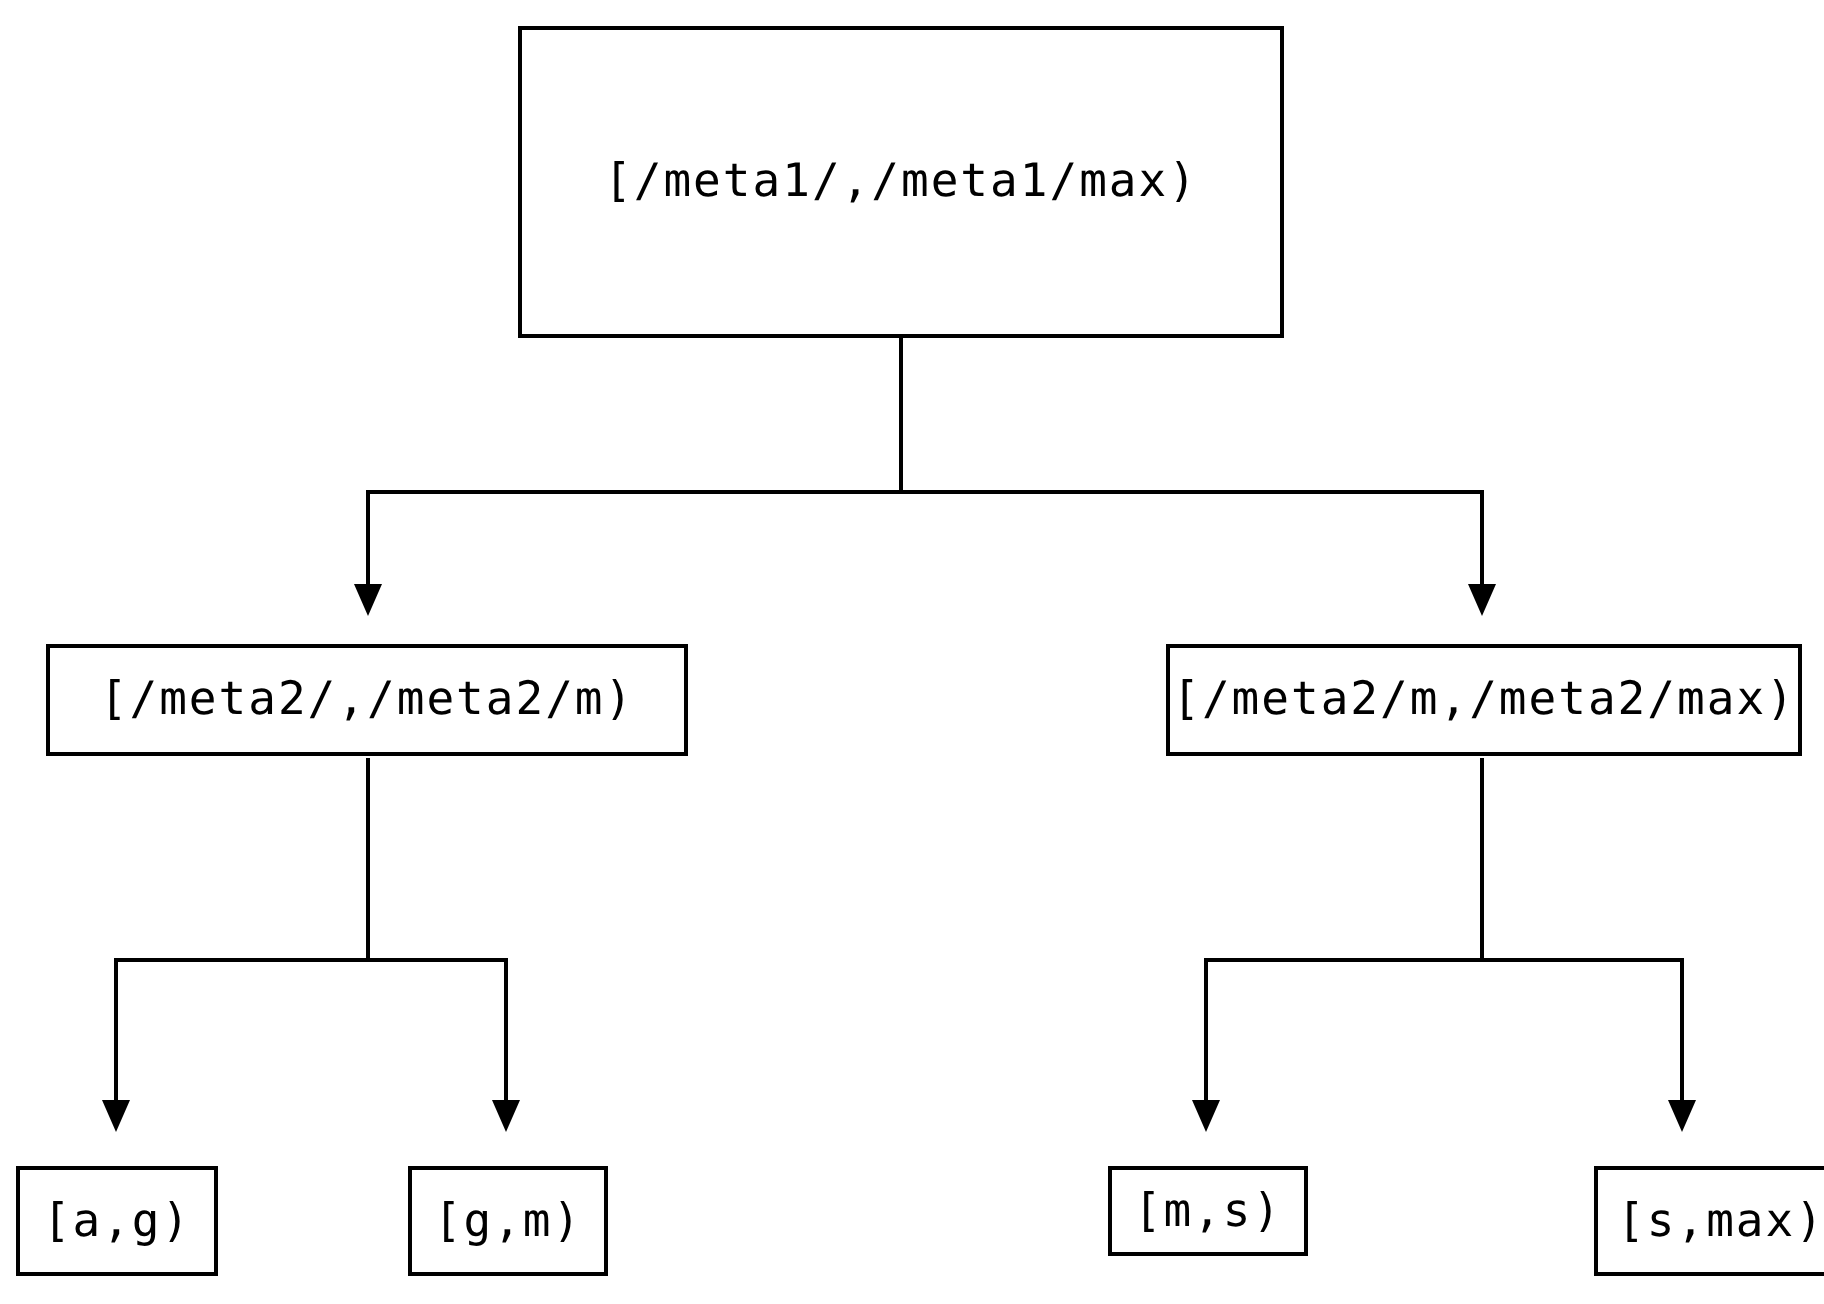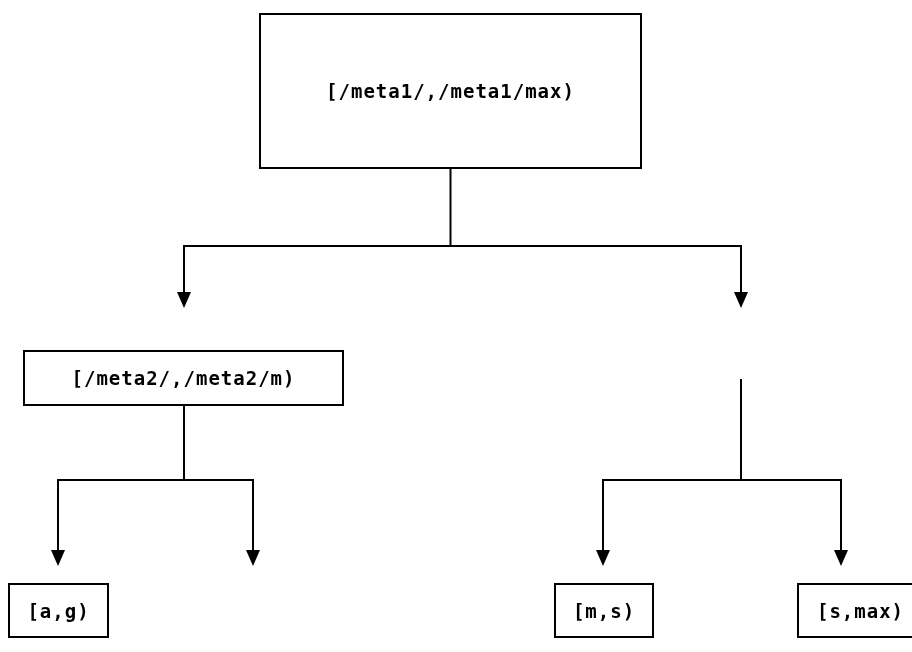--- a/index.html
+++ b/index.html
@@ -33,31 +33,30 @@
   }
   .node {
     position: absolute;
     box-sizing: border-box;
     border: 2px solid #000000;
     background: #ffffff;
     display: flex;
     align-items: center;
     justify-content: center;
     color: #000000;
-    font-size: 19px;
+    font-size: 23px;
     letter-spacing: 1px;
     white-space: nowrap;
-    font-weight: bold;
   }
   .node-root   { left: 259px; top: 13px;  width: 383px; height: 156px; }
-  .node-l2l    { left: 23px;  top: 322px; width: 321px; height: 56px; margin-top: 28px; }
+  .node-l2l    { left: 23px;  top: 322px; width: 321px; height: 56px; }
   .node-l2r    { left: 583px; top: 322px; width: 318px; height: 56px; }
   .node-leaf1  { left: 8px;   top: 583px; width: 101px; height: 55px; align-items: center; }
   .node-leaf2  { left: 204px; top: 583px; width: 100px; height: 55px; }
-  .node-leaf3  { left: 554px; top: 583px; width: 100px; height: 55px; }
+  .node-leaf3  { left: 554px; top: 583px; width: 100px; height: 45px; }
   .node-leaf4  { left: 778px; top: 583px; width: 127px; height: 55px; margin-left: 19px; }
 </style>
 </head>
 <body>
 
 <div class="canvas">
 
   <svg class="connectors" viewBox="0 0 912 652" xmlns="http://www.w3.org/2000/svg">
 
     <line x1="450.5" y1="169" x2="450.5" y2="247"></line>
@@ -77,25 +76,31 @@
   </svg>
 
   <div class="node node-root">
     <span>[/meta1/,/meta1/max)</span>
   </div>
 
   <div class="node node-l2l">
     <span>[/meta2/,/meta2/m)</span>
   </div>
 
+  <div class="node node-l2r">
+    <span>[/meta2/m,/meta2/max)</span>
+  </div>
 
   <div class="node node-leaf1">
     <span>[a,g)</span>
   </div>
 
+  <div class="node node-leaf2">
+    <span>[g,m)</span>
+  </div>
 
   <div class="node node-leaf3">
     <span>[m,s)</span>
   </div>
 
   <div class="node node-leaf4">
     <span>[s,max)</span>
   </div>
 
 </div>

